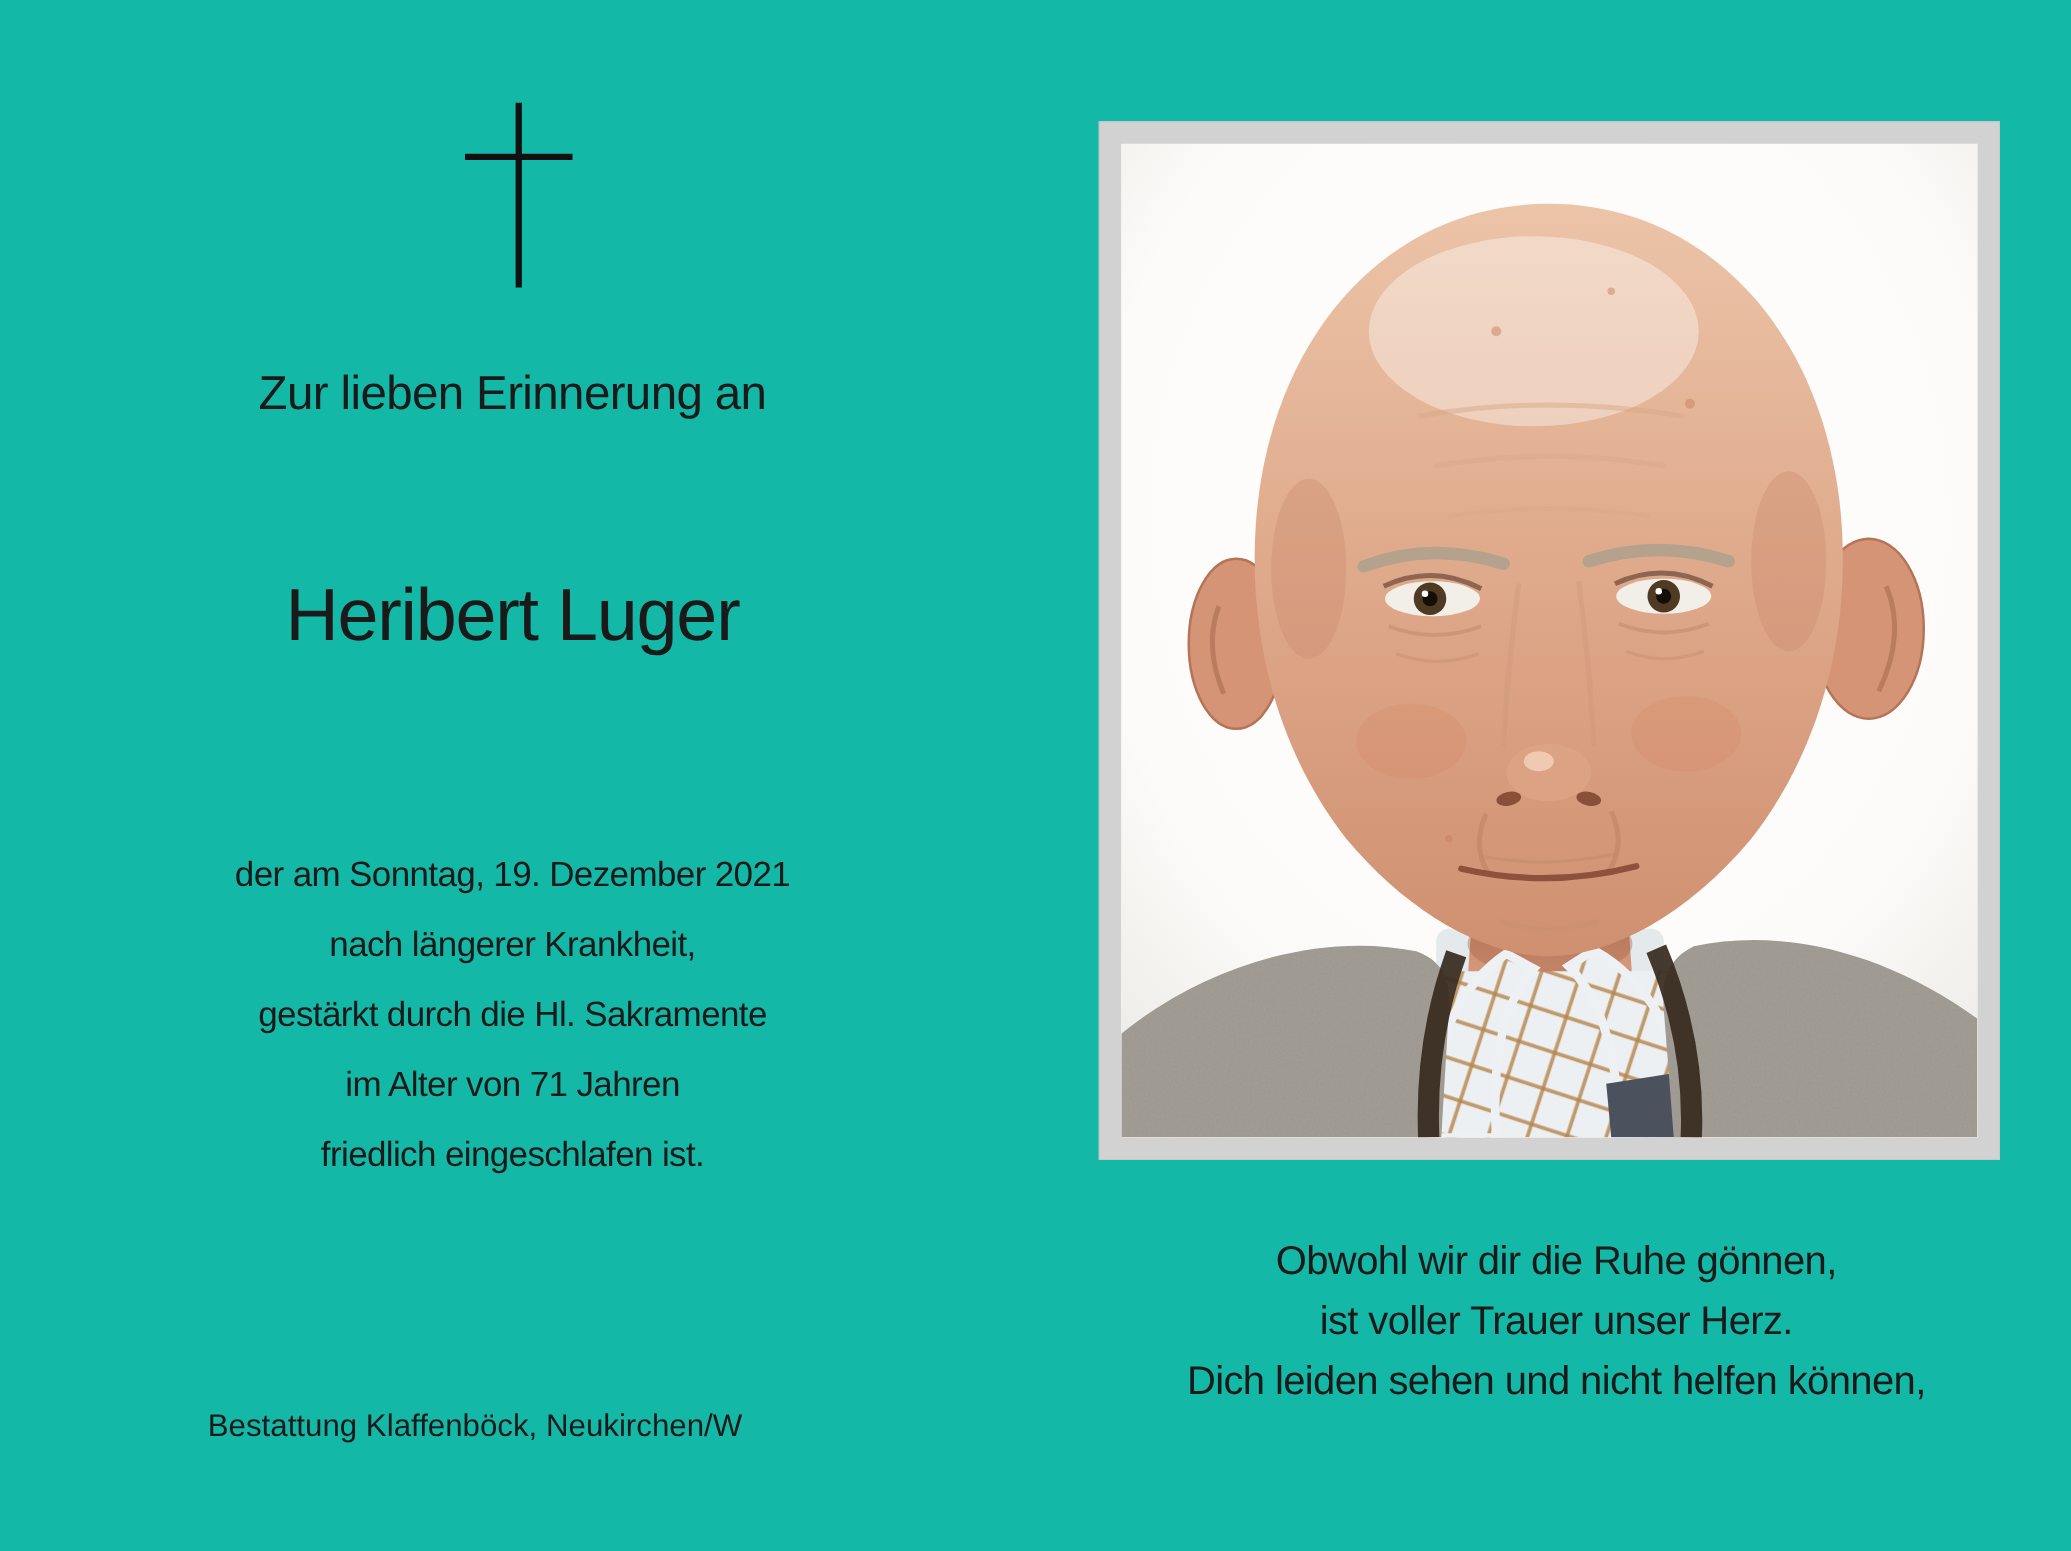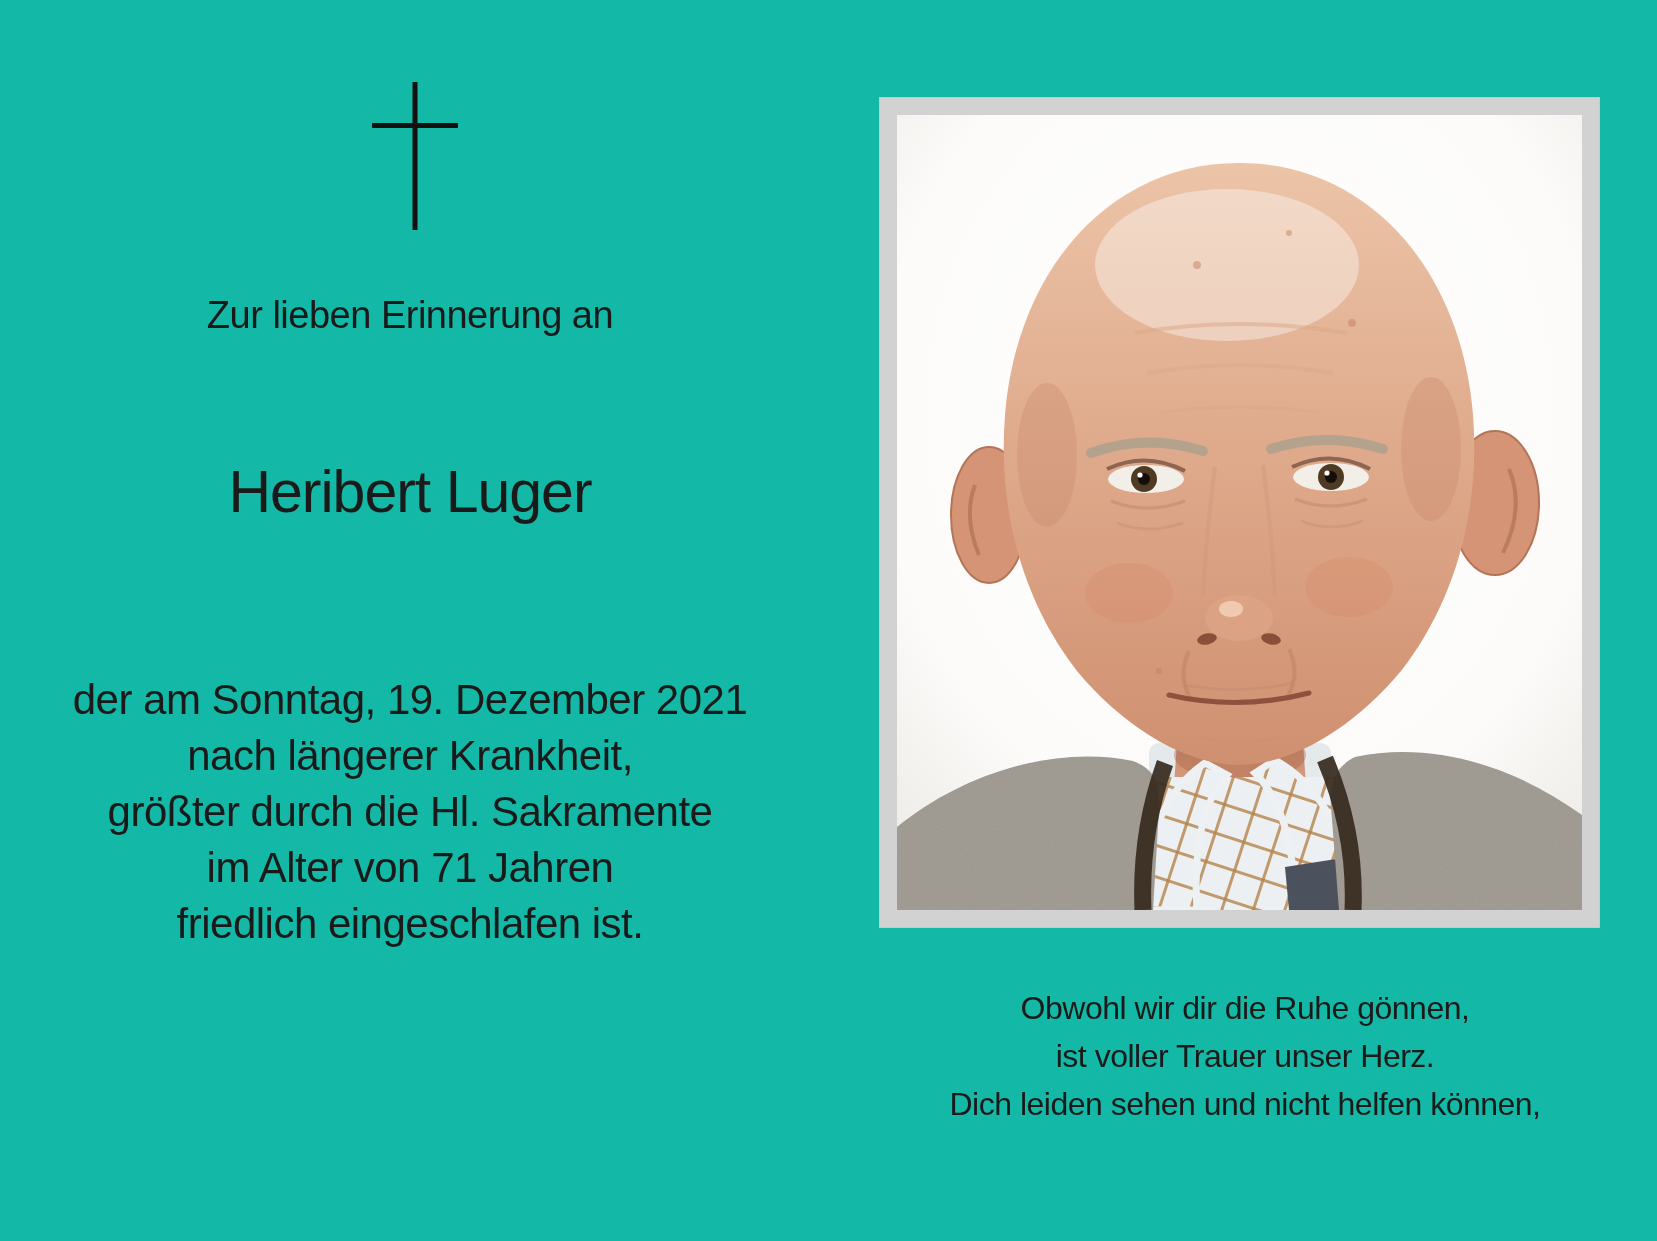--- a/index.html
+++ b/index.html
@@ -10,21 +10,21 @@
     overflow:hidden;
     font-family:"Liberation Sans","DejaVu Sans",sans-serif;
     color:#1a1a1a;
     font-weight:300;
   }
   .txt{position:absolute;text-align:center;white-space:nowrap;}
   .cross-wrap{position:absolute;left:370px;top:82px;width:90px;height:150px;}
   .intro{left:30px;top:292px;width:760px;font-size:38px;line-height:46px;letter-spacing:-0.5px;}
   .name{left:30px;top:448px;width:760px;font-size:59px;line-height:88px;letter-spacing:-1px;}
   .address{left:30px;top:552px;width:760px;font-size:28px;line-height:34px;}
-  .obituary{left:30px;top:672px;width:760px;font-size:42px;line-height:56px;letter-spacing:-0.5px;}
+  .obituary{left:30px;top:672px;width:760px;font-size:28px;line-height:56px;letter-spacing:-0.5px;}
   .funeral{left:30px;top:1126px;width:700px;font-size:25px;line-height:30px;}
   .verse{left:860px;top:984px;width:770px;font-size:32px;line-height:48px;letter-spacing:-0.5px;}
   .photo-frame{
     position:absolute;left:879px;top:97px;width:721px;height:831px;
     background:#d2d2d2;border:1px solid #c9c9c9;box-sizing:border-box;
     padding:17px;
   }
   .photo-inner{width:685px;height:795px;overflow:hidden;background:#fdfcfb;}
   .photo-inner svg{display:block;}
 </style>
@@ -39,25 +39,26 @@
       <rect x="2" y="41" width="86" height="5" fill="#111"></rect>
     </svg>
   </div>
 
   <div class="txt intro">Zur lieben Erinnerung an</div>
   <div class="txt name">Heribert Luger</div>
 
   <div class="txt obituary">
     <div>der am Sonntag, 19. Dezember 2021</div>
     <div>nach längerer Krankheit,</div>
-    <div>größter durch die Hl. Sakramente</div>
+    <div>gestärkt durch die Hl. Sakramente</div>
     <div>im Alter von 71 Jahren</div>
     <div>friedlich eingeschlafen ist.</div>
   </div>
 
+  <div class="txt funeral">Bestattung Klaffenböck, Neukirchen/W</div>
 
   <div class="photo-frame">
     <div class="photo-inner">
       <svg width="685" height="795" viewBox="0 0 685 795">
         <defs>
           <radialGradient id="bgGrad" cx="50%" cy="38%" r="75%">
             <stop offset="0%" stop-color="#ffffff"></stop>
             <stop offset="70%" stop-color="#fcfbf9"></stop>
             <stop offset="100%" stop-color="#edeae6"></stop>
           </radialGradient>

